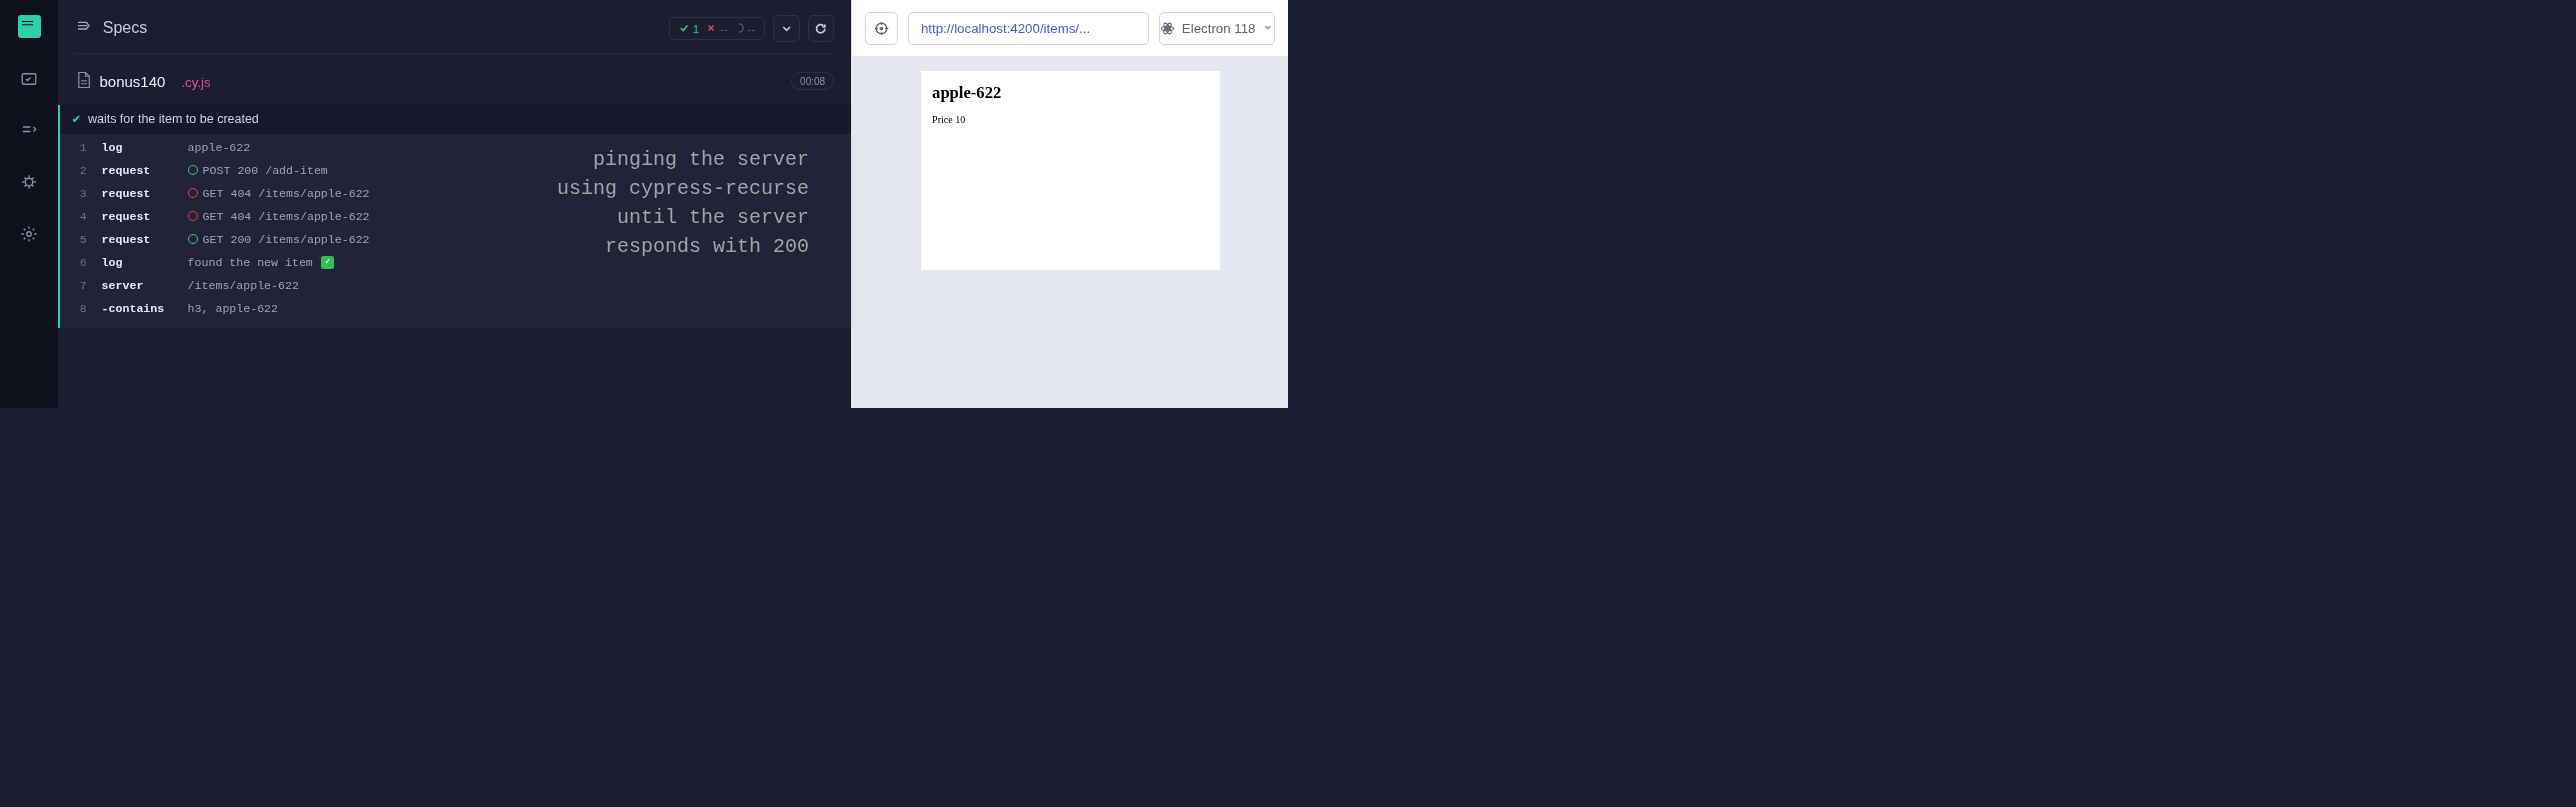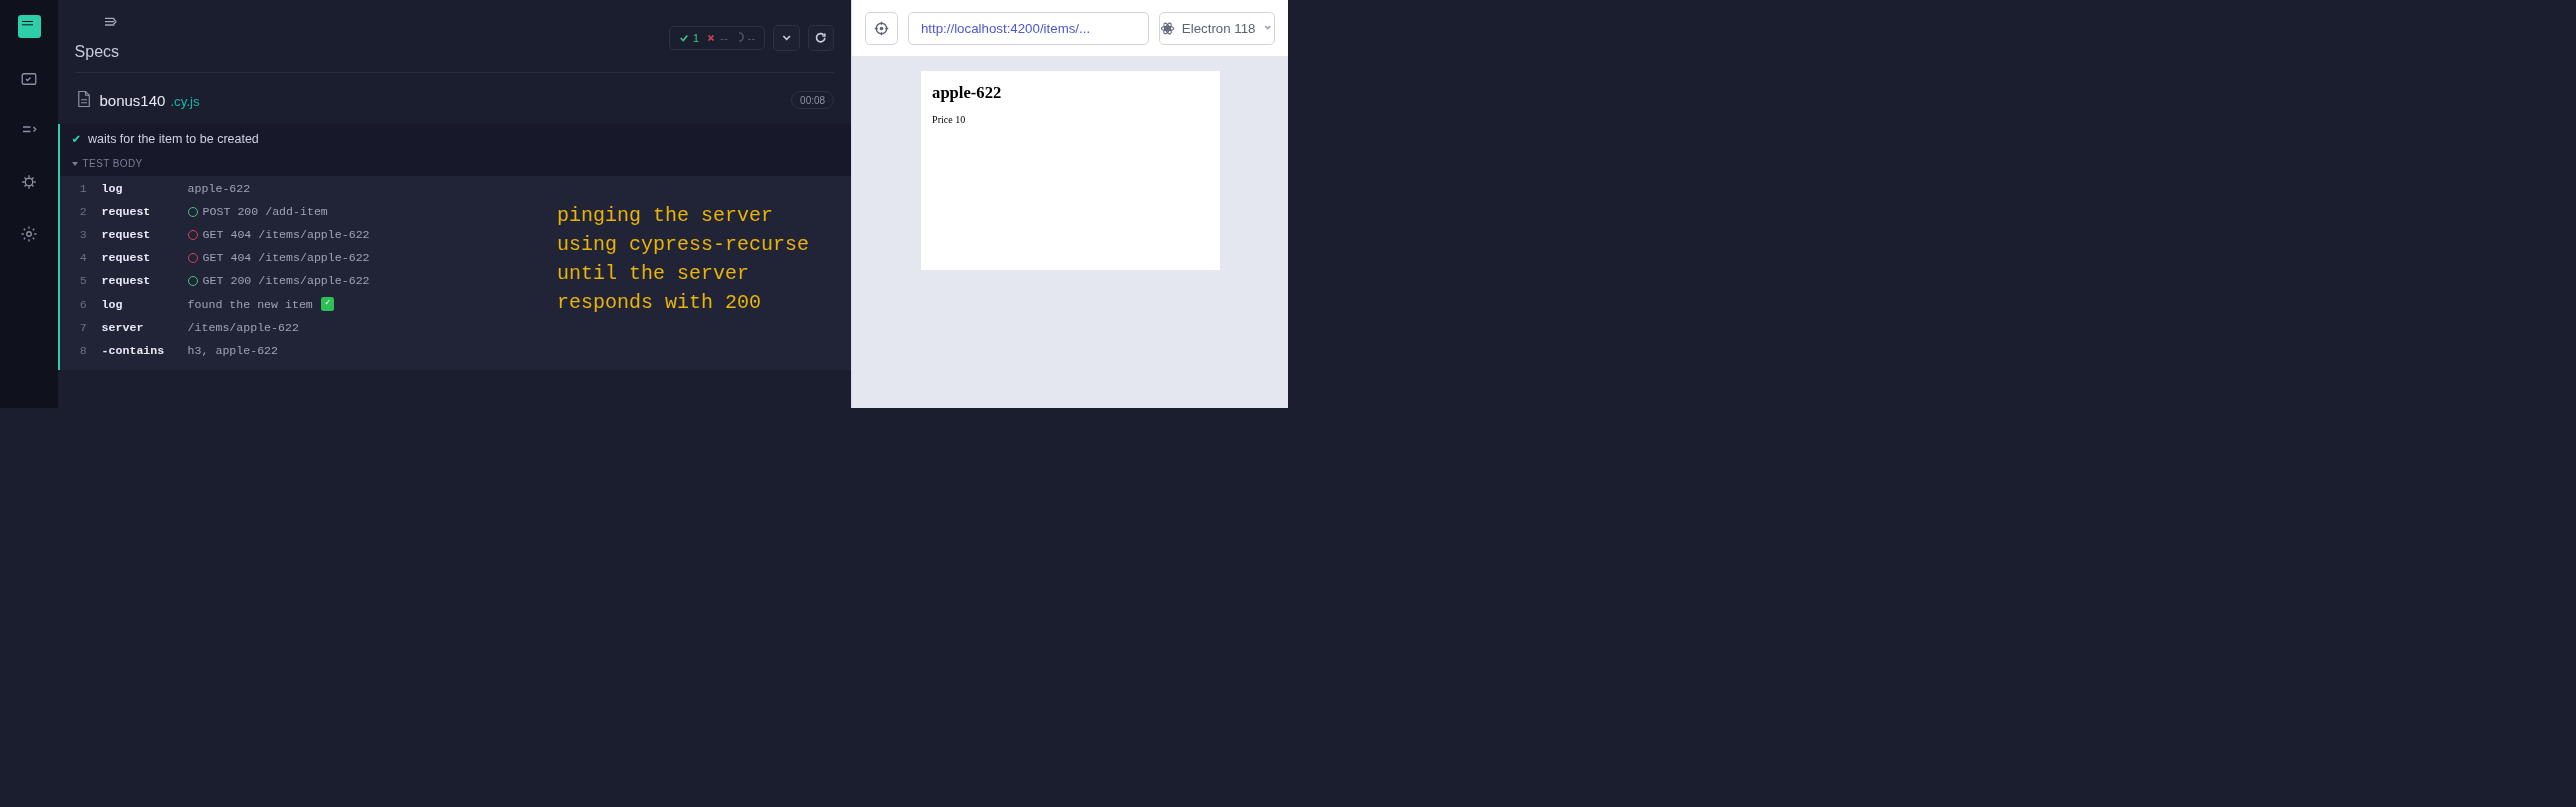--- a/index.html
+++ b/index.html
@@ -49,21 +49,21 @@
     background: #1b1e2e;
     display: flex;
     flex-direction: column;
     padding: 15px 0 0 0;
   }
 
   .top-row {
     display: flex; align-items: center; justify-content: space-between;
     padding: 0 16.6px 8.3px 16.6px;
   }
-  .specs-left { display:flex; align-items:flex-end; gap:11.6px; color:#a5a9bd;flex-direction:column; }
+  .specs-left { display:flex; align-items:flex-start; gap:11.6px; color:#a5a9bd; }
   .specs-left svg { width:16.6px; height:13.3px; stroke:#a5a9bd; fill:none; stroke-width:2;}
   .specs-title { font-size:16px; font-weight:400; color:#c8cade; }
 
   .status-group { display:flex; align-items:center; gap:8.3px; }
   .stat-box {
     display:flex; align-items:center; gap:6.6px;
     border:0.8px solid #2d3143; border-radius:5px; padding:4.2px 8.3px;
     font-size:11.6px; color:#9ea2b5;
   }
   .stat-box .pass { color:#3fc27c; display:flex; align-items:center; gap:4.2px;}
@@ -78,21 +78,21 @@
 
   .divider { height:0.8px; background:#2a2d3f; margin:3.3px 16.6px 0 16.6px; }
 
   .spec-header {
     display:flex; align-items:center; justify-content:space-between;
     padding: 16.6px 16.6px 8.3px 16.6px;
   }
   .spec-name-group { display:flex; align-items:center; gap:8.3px; }
   .spec-name-group svg { width:16.6px; height:18px; stroke:#8c909f; fill:none; stroke-width:1.6;}
   .spec-name { font-size:15px; color:#e8eaf6; font-weight:500;}
-  .spec-ext { color:#14b8a6; margin-left:5px;}
+  .spec-ext { color:#ec4899; margin-left:16px;}
   .timer {
     font-size:10px; color:#8c909f; border:0.8px solid #2d3143;
     padding:2.5px 8.3px; border-radius:10px;
   }
 
   .test-block {
     margin-top:5px;
     border-left:2.5px solid #2ecfa8;
     background:#17192a;
     padding-left:0;
@@ -139,23 +139,23 @@
   }
   .dot-green { border-color:#3fc27c; }
   .dot-red { border-color:#d14357; }
   .chk-badge {
     display:inline-block; width:13.3px; height:13.3px; background:#2fbf55;
     border-radius:2.5px; color:#fff; font-size:9px; line-height:13.3px;
     text-align:center; font-weight:700; margin-left:3.3px;
   }
 
   .overlay-note {
-    position:absolute; right:42px; top:25px;
-    color:#eab308; font-size:20px; font-family:inherit;
-    text-align:left; line-height:1.45;
+    position:absolute; right:42px; top:11px;
+    color:#a3a3a3; font-size:20px; font-family:inherit;
+    text-align:right; line-height:1.45;
     font-weight:400;
     pointer-events:none;
   }
 
   
   .preview-col {
     flex:1;
     background:#fff;
     display:flex; flex-direction:column;
     border-left:0.8px solid #d9dce6;
@@ -287,24 +287,20 @@
       </span>
     </div>
     <div class="timer">00:08</div>
   </div>
 
   <div class="test-block">
     <div class="test-title">
       <span class="check-mark">✔</span>
       <span>waits for the item to be created</span>
     </div>
-    <div class="section-label">
-      <span class="caret-down"></span>
-      <span>TEST BODY</span>
-    </div>
 
     <div class="cmd-log">
       <div id="cmd-rows">
           <div class="cmd-row">
             <span class="lineno">1</span>
             <span class="cmd">log</span>
             <span class="cmd-log-args"><span>apple-622</span></span>
           </div>
           <div class="cmd-row">
             <span class="lineno">2</span>

